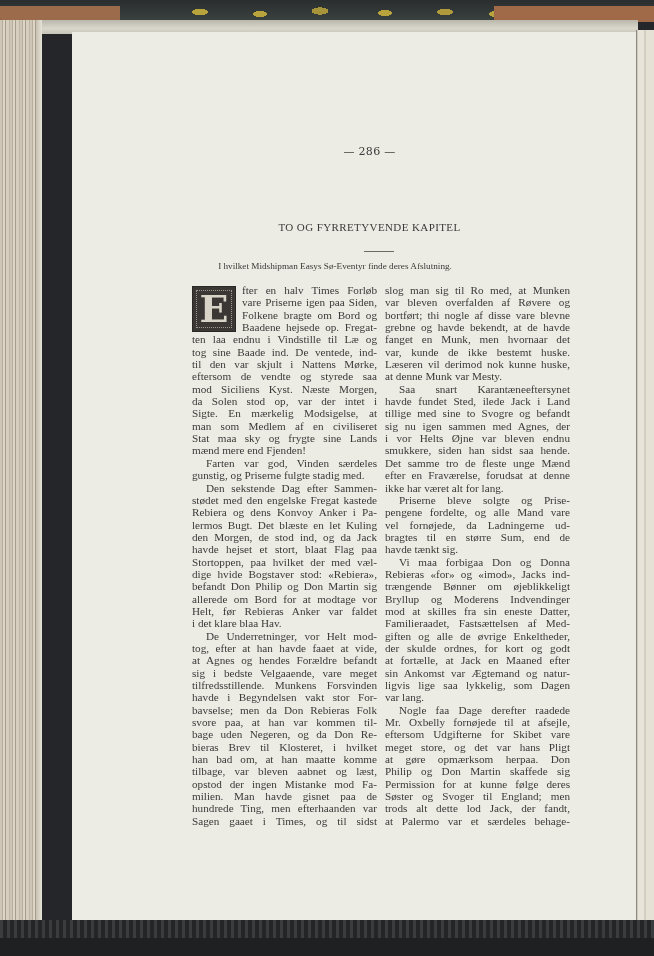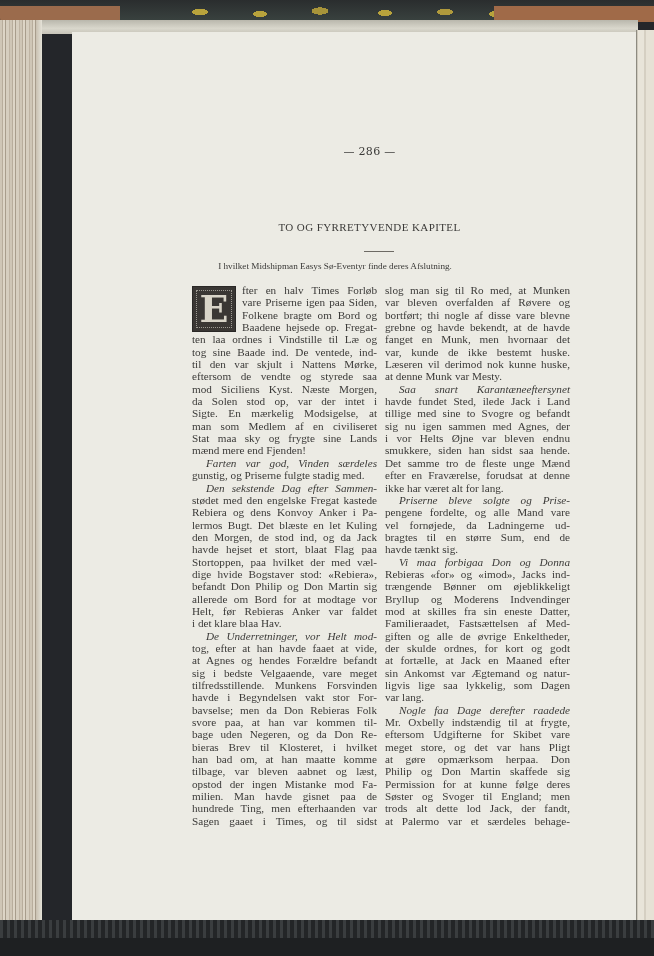--- a/index.html
+++ b/index.html
@@ -100,21 +100,21 @@
     .drop-cap .flourish {
       position:absolute; inset:3px; border:1px dotted #9d9a92;
     }
     .drop-cap .letter {
       position:absolute; left:0; right:0; top:2px; text-align:center;
       font-size:38px; line-height:40px; color:#d8d4c8;
       font-family:"DejaVu Serif", serif; font-weight:bold;
     }
     .line { display:block; text-align:justify; text-align-last:justify; white-space:nowrap; }
     .line.last { text-align-last:left; }
-    .line.indent { text-indent:14px;font-style:italic; }
+    .line.indent { text-indent:14px; }
   </style>
 </head>
 <body>
 
 <div class="top-binding">
   <div class="leather-left"></div>
   <div class="leather-right"></div>
 </div>
 <div class="top-edge"></div>
 <div class="page-stack"></div>
@@ -128,21 +128,21 @@
   <div class="column col-left">
     <div class="drop-cap">
       <div class="flourish"></div>
       <div class="letter">E</div>
     </div>
     <div id="left-lines">
         <span class="line">fter en halv Times Forløb</span>
         <span class="line">vare Priserne igen paa Siden,</span>
         <span class="line">Folkene bragte om Bord og</span>
         <span class="line">Baadene hejsede op. Fregat-</span>
-        <span class="line">ten laa ordnes i Vindstille til Læ og</span>
+        <span class="line">ten laa endnu i Vindstille til Læ og</span>
         <span class="line">tog sine Baade ind. De ventede, ind-</span>
         <span class="line">til den var skjult i Nattens Mørke,</span>
         <span class="line">eftersom de vendte og styrede saa</span>
         <span class="line">mod Siciliens Kyst. Næste Morgen,</span>
         <span class="line">da Solen stod op, var der intet i</span>
         <span class="line">Sigte. En mærkelig Modsigelse, at</span>
         <span class="line">man som Medlem af en civiliseret</span>
         <span class="line">Stat maa sky og frygte sine Lands</span>
         <span class="line last">mænd mere end Fjenden!</span>
         <span class="line indent">Farten var god, Vinden særdeles</span>
@@ -208,21 +208,21 @@
         <span class="line">Bryllup og Moderens Indvendinger</span>
         <span class="line">mod at skilles fra sin eneste Datter,</span>
         <span class="line">Familieraadet, Fastsættelsen af Med-</span>
         <span class="line">giften og alle de øvrige Enkeltheder,</span>
         <span class="line">der skulde ordnes, for kort og godt</span>
         <span class="line">at fortælle, at Jack en Maaned efter</span>
         <span class="line">sin Ankomst var Ægtemand og natur-</span>
         <span class="line">ligvis lige saa lykkelig, som Dagen</span>
         <span class="line last">var lang.</span>
         <span class="line indent">Nogle faa Dage derefter raadede</span>
-        <span class="line">Mr. Oxbelly indstændig til at frygte,</span>
+        <span class="line">Mr. Oxbelly fornøjede til at afsejle,</span>
         <span class="line">eftersom Udgifterne for Skibet vare</span>
         <span class="line">meget store, og det var hans Pligt</span>
         <span class="line">at gøre opmærksom herpaa. Don</span>
         <span class="line">Philip og Don Martin skaffede sig</span>
         <span class="line">Permission for at kunne følge deres</span>
         <span class="line">Søster og Svoger til England; men</span>
         <span class="line">trods alt dette lod Jack, der fandt,</span>
         <span class="line">at Palermo var et særdeles behage-</span>
       </div>
   </div>

